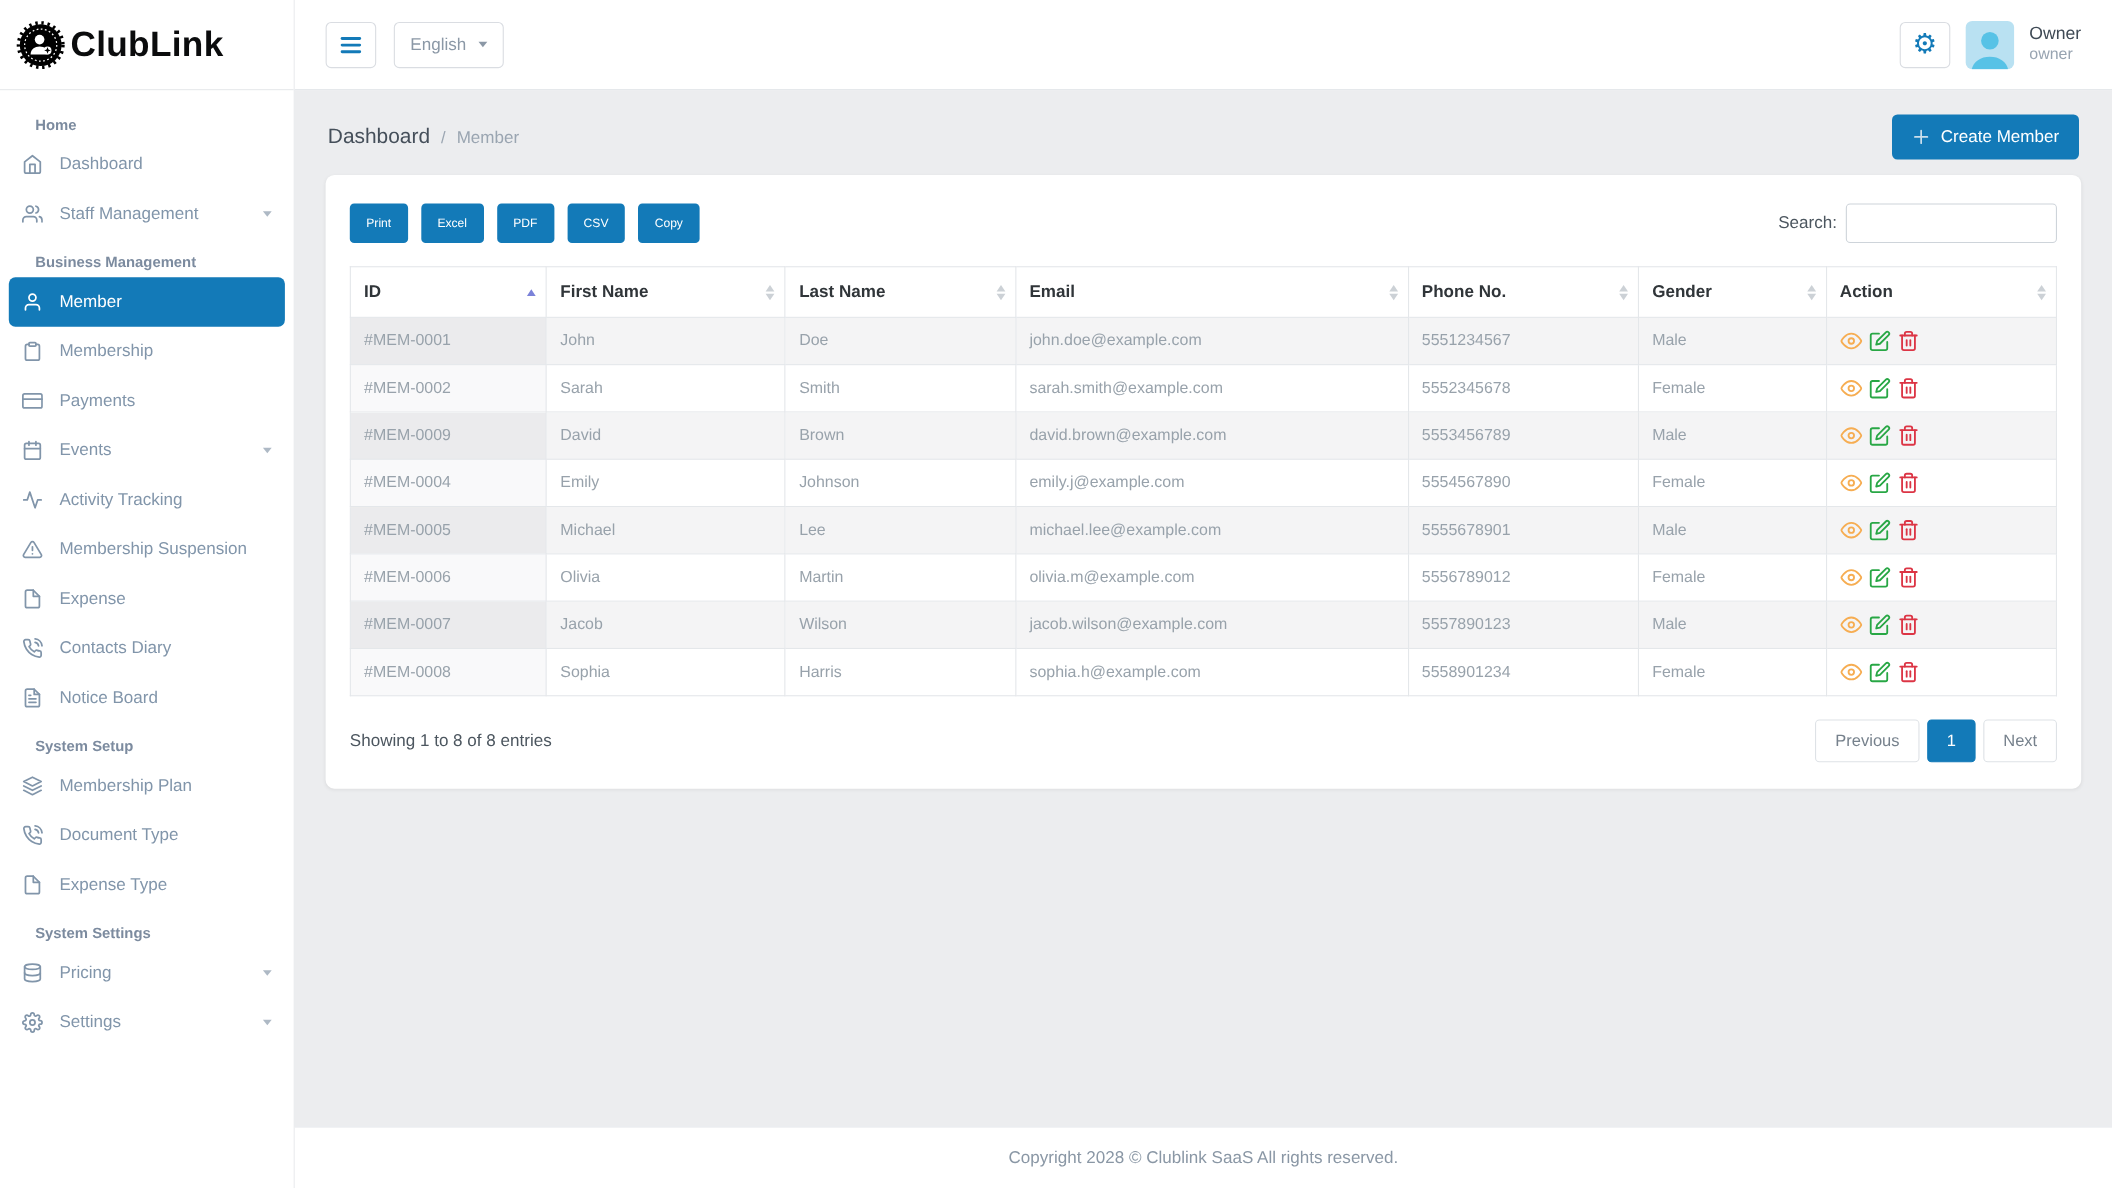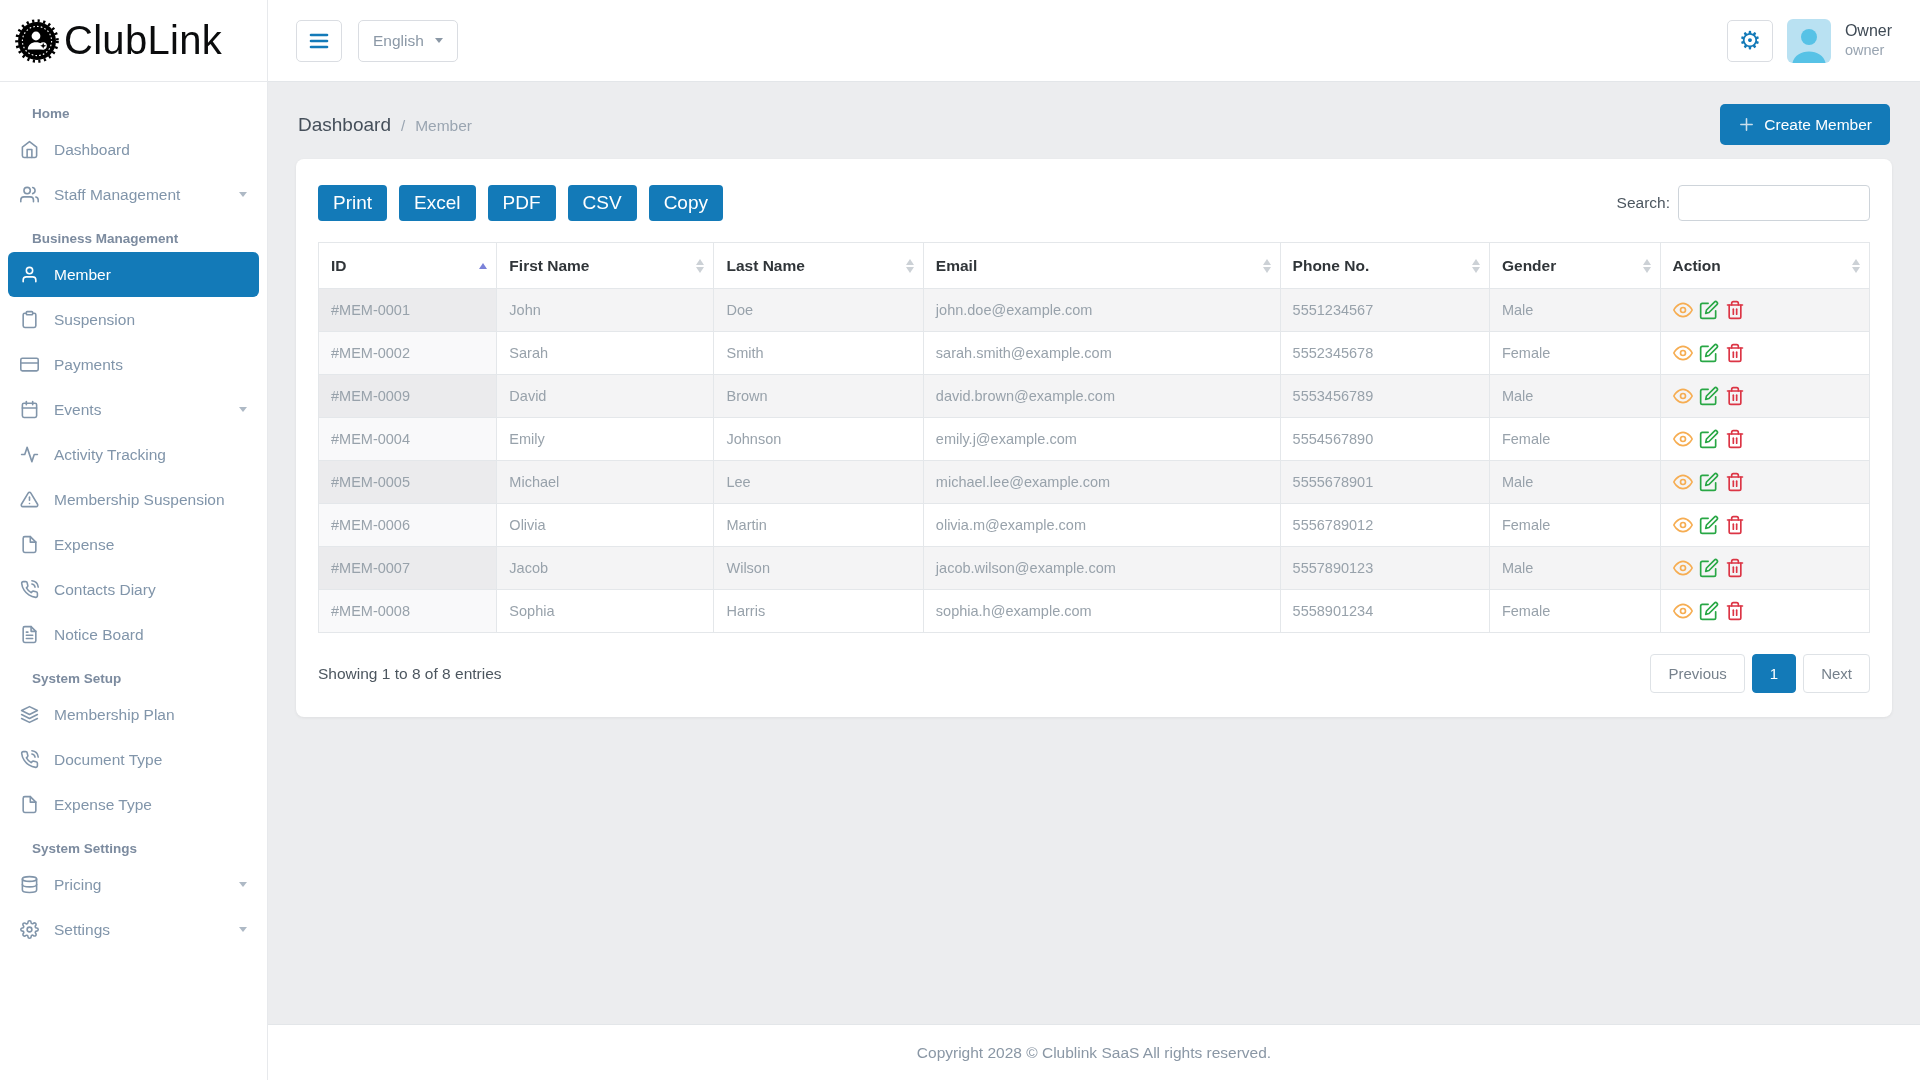--- a/index.html
+++ b/index.html
@@ -2,21 +2,21 @@
 <html><head>
 <meta charset="utf-8">
 <style>
   * { box-sizing: border-box; margin: 0; padding: 0; }
   html,body { width:1920px; height:1080px; overflow:hidden; }
   body { font-family:"Liberation Sans", sans-serif; display:flex; background:#fff; color:#333; }
 
   
   .sidebar { width:268px; flex:none; background:#fff; border-right:1px solid #e7e9ec; display:flex; flex-direction:column; height:1080px; }
   .logo-box { height:82px; flex:none; border-bottom:1px solid #e7e9ec; display:flex; align-items:center; padding:0 14px; gap:4px; }
-  .logo-text { font-size:40px; font-weight:400; color:#0b0c0d; letter-spacing:.3px; }
+  .logo-text { font-size:32px; font-weight:700; color:#0b0c0d; letter-spacing:.3px; }
   .nav { padding:10px 0 0; }
   .nav-title { font-size:13.5px; font-weight:700; color:#7c8b9f; padding:14px 32px 6px; }
   .nav-item { display:flex; align-items:center; gap:15px; height:45px; padding:0 12px; margin:0 8px; border-radius:6px; color:#8195aa; font-size:15.5px; cursor:pointer; text-decoration:none; }
   .nav-item .ic { display:flex; }
   .nav-item svg { width:19px; height:19px; }
   .nav-item.active { background:#137ab8; color:#fff; }
   .nav-chevron { margin-left:auto; width:0; height:0; border-left:4px solid transparent; border-right:4px solid transparent; border-top:5px solid #aeb9c5; }
 
   
   .main { flex:1; min-width:0; display:flex; flex-direction:column; background:#ecedef; }
@@ -34,21 +34,21 @@
   .content { flex:1; padding:16px 28px 0; overflow:hidden; }
   .crumb-row { display:flex; align-items:center; padding:6px 2px 14px; }
   .crumb-main { font-size:19px; color:#454f5a; }
   .crumb-sep { font-size:15px; color:#9aa5b1; margin:0 10px; padding-top:2px; }
   .crumb-cur { font-size:15.5px; color:#9aa5b1; padding-top:2px; }
   .create-btn { margin-left:auto; background:#137ab8; border:none; color:#fff; height:41px; padding:0 18px; border-radius:5px; font-size:15.5px; display:flex; align-items:center; gap:9px; cursor:pointer; font-family:inherit; }
   .create-btn svg { width:17px; height:17px; opacity:.9; }
 
   .card { background:#fff; border-radius:8px; box-shadow:0 1px 3px rgba(60,65,70,.08); padding:26px 22px 24px; }
   .card-toolbar { display:flex; align-items:center; margin-bottom:21px; }
-  .export-btn { background:#137ab8; color:#fff; border:none; border-radius:4px; height:36px; padding:0 15px; font-size:19px; margin-right:12px; cursor:pointer; font-family:inherit; }
+  .export-btn { background:#137ab8; color:#fff; border:none; border-radius:4px; height:36px; padding:0 15px; font-size:11px; margin-right:12px; cursor:pointer; font-family:inherit; }
   .search-wrap { margin-left:auto; display:flex; align-items:center; gap:8px; }
   .search-label { font-size:15.5px; color:#4c565f; }
   .search-input { width:192px; height:36px; border:1px solid #ced4da; border-radius:4px; padding:0 10px; font-size:14px; color:#495057; outline:none; font-family:inherit; }
 
   table { width:100%; border-collapse:collapse; table-layout:fixed; }
   th, td { border:1px solid #e4e7ea; padding:11px 12px; text-align:left; overflow:hidden; white-space:nowrap; }
   th { font-size:15.5px; color:#303539; position:relative; padding-right:40px; font-weight:700; height:46px; }
   td { font-size:14.5px; color:#98a2ab; height:43px; }
   tbody tr:nth-child(odd) { background:#f4f4f5; }
   tbody tr:nth-child(odd) td:first-child { background:#ebebed; }
@@ -123,21 +123,21 @@
         </span>
         <span>Member</span>
       </a>
       <a class="nav-item">
         <span class="ic">
           <svg viewBox="0 0 24 24" fill="none" stroke="currentColor" stroke-width="2" stroke-linecap="round" stroke-linejoin="round">
             <path d="M16 4h2a2 2 0 0 1 2 2v14a2 2 0 0 1-2 2H6a2 2 0 0 1-2-2V6a2 2 0 0 1 2-2h2"></path>
             <rect x="8" y="2" width="8" height="4" rx="1" ry="1"></rect>
           </svg>
         </span>
-        <span>Suspension</span>
+        <span>Membership</span>
       </a>
       <a class="nav-item">
         <span class="ic">
           <svg viewBox="0 0 24 24" fill="none" stroke="currentColor" stroke-width="2" stroke-linecap="round" stroke-linejoin="round">
             <rect x="1" y="4" width="22" height="16" rx="2" ry="2"></rect>
             <line x1="1" y1="10" x2="23" y2="10"></line>
           </svg>
         </span>
         <span>Payments</span>
       </a>

